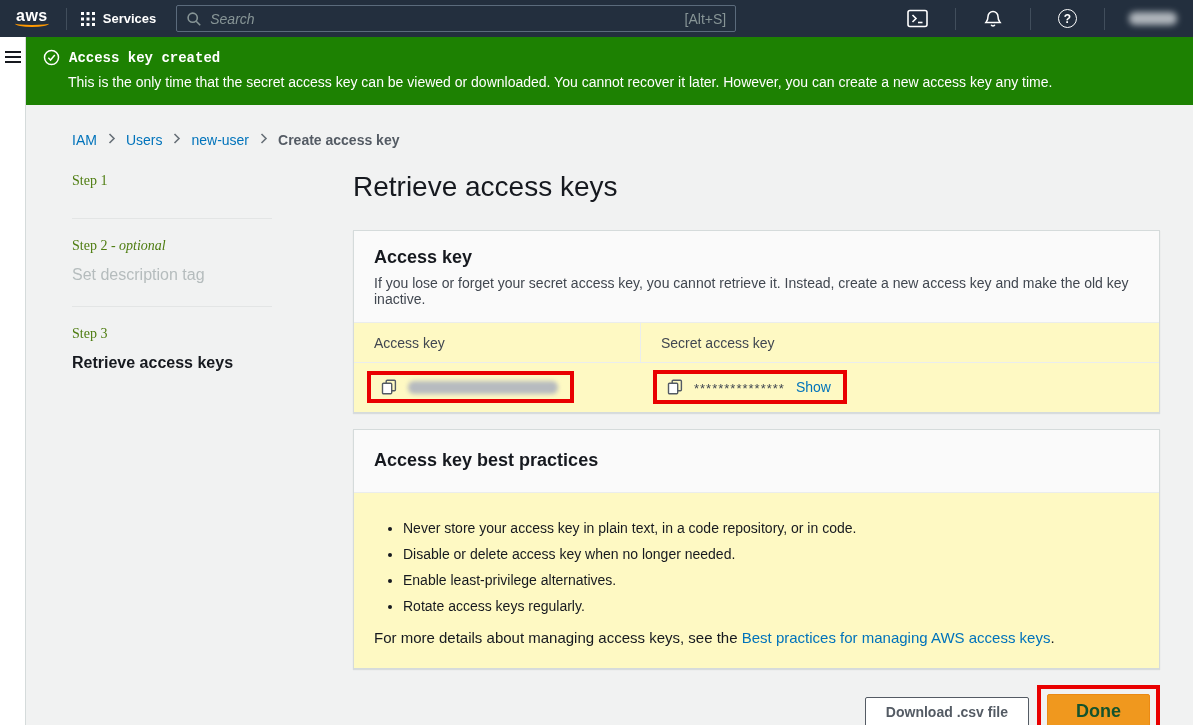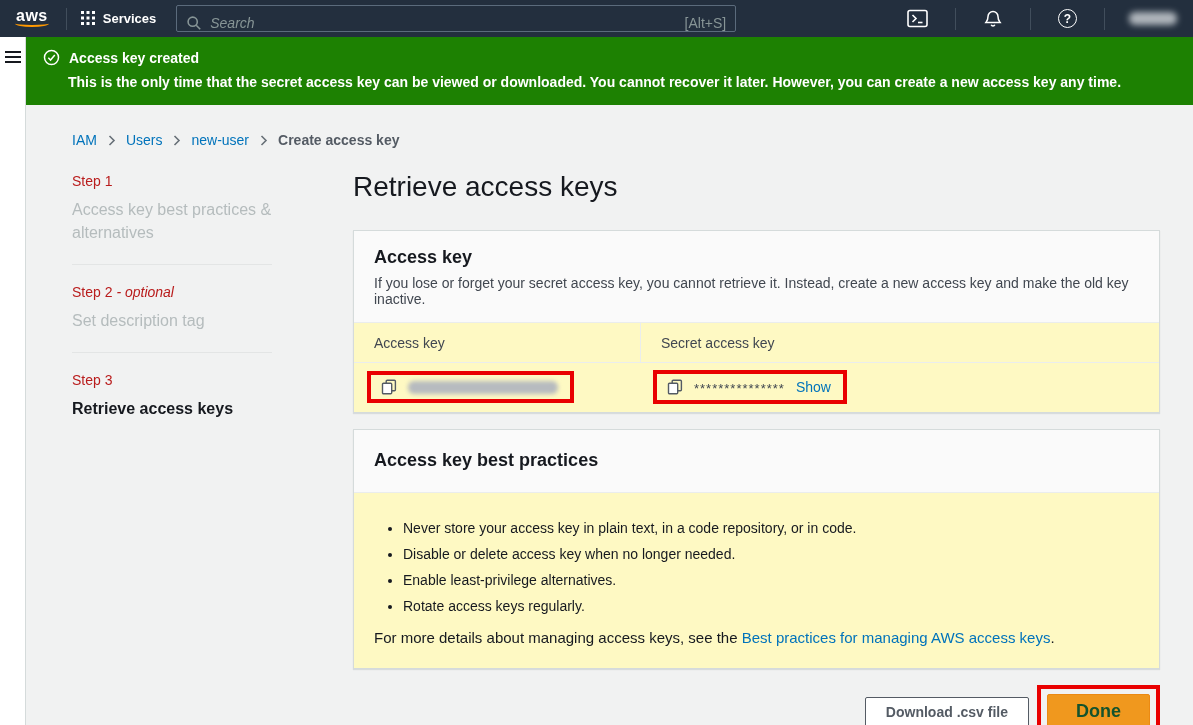--- a/index.html
+++ b/index.html
@@ -5,56 +5,56 @@
   * { box-sizing: border-box; margin: 0; padding: 0; }
   html,body { width:1193px; height:725px; overflow:hidden; }
   body { font-family:"Liberation Sans", sans-serif; background:#f1f2f2; color:#16191f; }
 
   
   .topnav { height:37px; background:#232f3e; display:flex; align-items:center; padding:0 10px 0 14px; }
   .aws-logo { color:#fff; font-weight:bold; font-size:16px; letter-spacing:.5px; position:relative; padding:0 4px 6px 2px; line-height:14px;}
   .aws-logo::after { content:""; position:absolute; left:1px; right:3px; bottom:2px; height:5px;
       border-bottom:2px solid #ff9900; border-radius:0 0 60% 60%; }
   .nav-divider { width:1px; height:22px; background:#414e5c; margin:0 14px; }
-  .nav-item { display:flex; gap:8px; color:#fff; font-size:13px; font-weight:bold; cursor:pointer; }
-  .searchbox { display:flex; align-items:flex-end; width:560px; height:27px; border:1px solid #5b6b7c; border-radius:2px;
+  .nav-item { display:flex; align-items:center; gap:8px; color:#fff; font-size:13px; font-weight:bold; cursor:pointer; }
+  .searchbox { display:flex; align-items:center; width:560px; height:27px; border:1px solid #5b6b7c; border-radius:2px;
       margin-left:20px; padding:0 9px; background:#232f3e; }
   .searchbox input { flex:1; background:transparent; border:none; outline:none; color:#d5dbdb;
       font-size:14px; font-style:italic; margin-left:8px; font-family:"Liberation Sans",sans-serif;}
   .searchbox input::placeholder { color:#879596; }
   .shortcut { color:#879596; font-size:14px; font-style:normal; }
   .nav-right { margin-left:auto; display:flex; align-items:center; }
   .nav-icon-btn { padding:0 13px; display:flex; align-items:center; cursor:pointer; }
   .help-circle { width:19px; height:19px; border:1.6px solid #fff; border-radius:50%; display:flex;
       align-items:center; justify-content:center; color:#fff; font-size:12px; font-weight:bold; }
   .user-blur { width:48px; height:13px; margin:0 6px 0 10px; background:#c8cdd2; border-radius:6px; filter:blur(3px); opacity:.85;}
 
   
   .below { display:flex; height:688px; }
   .rail { width:26px; background:#fff; border-right:1px solid #d5dbdb; flex-shrink:0; padding-top:14px; }
   .hamburger { width:16px; margin:0 auto; cursor:pointer; display:block; }
   .hamburger span { display:block; height:2px; background:#16191f; margin-bottom:3px; }
   .main-area { flex:1; background:#f1f2f2; }
 
   
   .flashbar { background:#1d8102; color:#fff; padding:12px 16px 15px 17px; }
-  .flash-title-row { display:flex; align-items:center; gap:9px; font-size:14px; font-weight:bold; }
-  .flash-msg { font-size:14px; font-weight:bold; margin:8px 0 0 25px; }
+  .flash-title-row { display:flex; align-items:center; gap:9px; font-size:14px; font-weight:bold;font-family:Liberation Mono, monospace; }
+  .flash-msg { font-size:14px; font-weight:normal; margin:8px 0 0 25px; }
 
   
   .content { padding:27px 0 0 46px; }
-  .breadcrumb { display:flex; align-items:center; gap:9px; font-size:14px; }
+  .breadcrumb { display:flex; align-items:flex-start; gap:9px; font-size:14px; }
   .breadcrumb a { color:#0073bb; text-decoration:none; cursor:pointer; }
   .crumb-current { color:#545b64; font-weight:bold; }
 
   .wizard { display:flex; margin-top:25px; }
   .steps { width:200px; flex-shrink:0; margin-right:81px; }
   .step-group { padding-bottom:20px; border-bottom:1px solid #e3e5e5; margin-bottom:19px; }
   .step-group:last-child { border-bottom:none; }
-  .step-label { font-size:14px; color:#b91c1c; margin-bottom:9px; }
+  .step-label { font-size:14px; color:#4d7c0f; margin-bottom:9px;font-family:Liberation Serif, serif; }
   .step-label em { font-style:italic; }
   .step-title { font-size:16px; line-height:23px; color:#b5bcbd; }
   .step-title.active { color:#16191f; font-weight:bold; }
 
   .main-col { width:807px; }
   h1.page-title { font-size:28px; font-weight:400; color:#16191f; margin:-2px 0 27px; }
 
   .card { background:#fef9c3; border:1px solid #d5dbdb; box-shadow:0 1px 1px rgba(0,28,36,.1); margin-bottom:16px; }
   .card-header { background:#fafafa; border-bottom:1px solid #eaeded; padding:16px 20px 15px; }
   .card-header h2 { font-size:18px; font-weight:bold; color:#16191f; }
@@ -199,21 +199,20 @@
             </svg>
         </span>
         <span class="crumb-current">Create access key</span>
       </nav>
 
       <div class="wizard">
 
         <nav class="steps">
           <div class="step-group">
             <div class="step-label">Step 1</div>
-            <div class="step-title">Access key best practices &amp; alternatives</div>
           </div>
           <div class="step-group">
             <div class="step-label"><span>Step 2 </span><em>- optional</em></div>
             <div class="step-title">Set description tag</div>
           </div>
           <div class="step-group">
             <div class="step-label">Step 3</div>
             <div class="step-title active">Retrieve access keys</div>
           </div>
         </nav>

